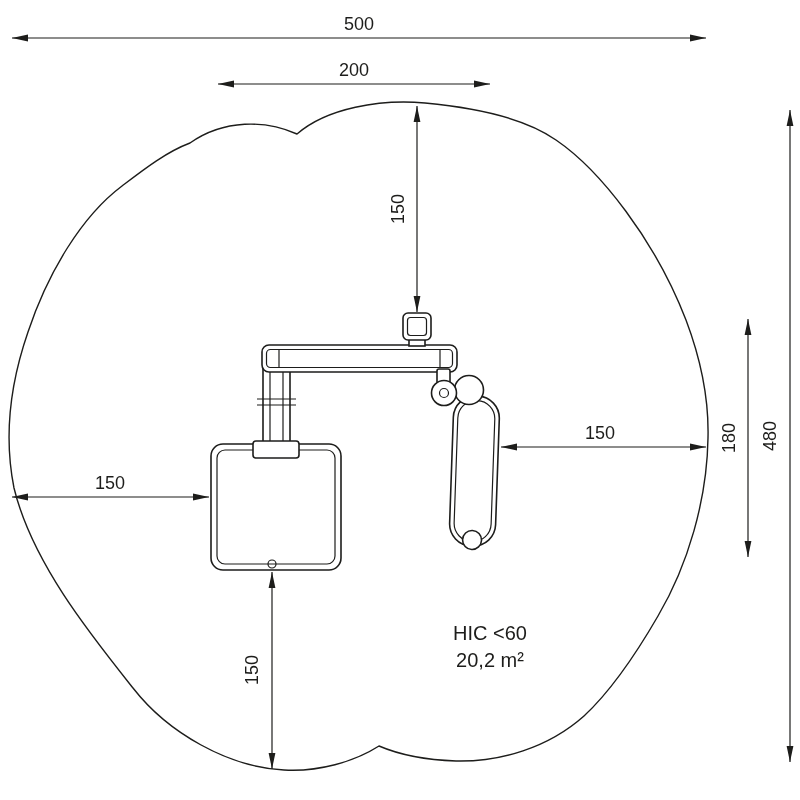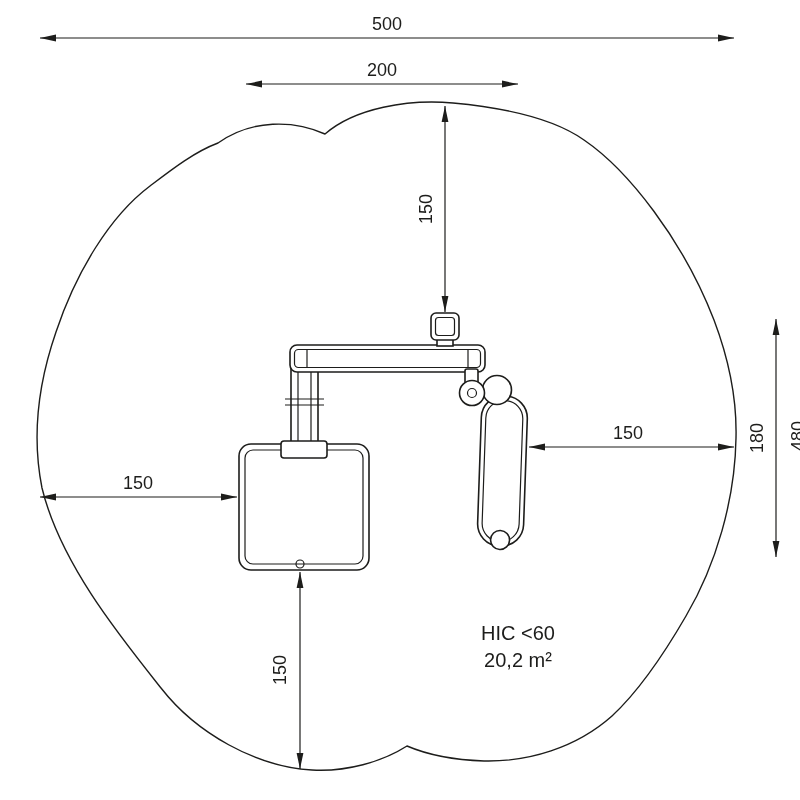--- a/index.html
+++ b/index.html
@@ -1,19 +1,18 @@
 <!DOCTYPE html>
 <html><head>
 <meta charset="utf-8">
 <style>
   html, body { margin: 0; padding: 0; background: #ffffff; }
   .canvas {
     width: 700px; height: 800px; position: relative; background: #ffffff;
     font-family: "Liberation Sans", sans-serif;
-    padding-left: 28px;
   }
   svg { display: block; }
   .zone { fill: none; stroke: #1d1d1b; stroke-width: 1.4; }
   .dim-line { fill: none; stroke: #1d1d1b; stroke-width: 1.2; }
   .part { fill: #ffffff; stroke: #1d1d1b; stroke-width: 1.6; }
   .part-thin { fill: none; stroke: #1d1d1b; stroke-width: 1.2; }
   .dim-text { font-size: 18px; fill: #1d1d1b; font-family: "Liberation Sans", sans-serif; }
   .note-text { font-size: 20px; fill: #1d1d1b; font-family: "Liberation Sans", sans-serif; }
 </style>
 </head>

